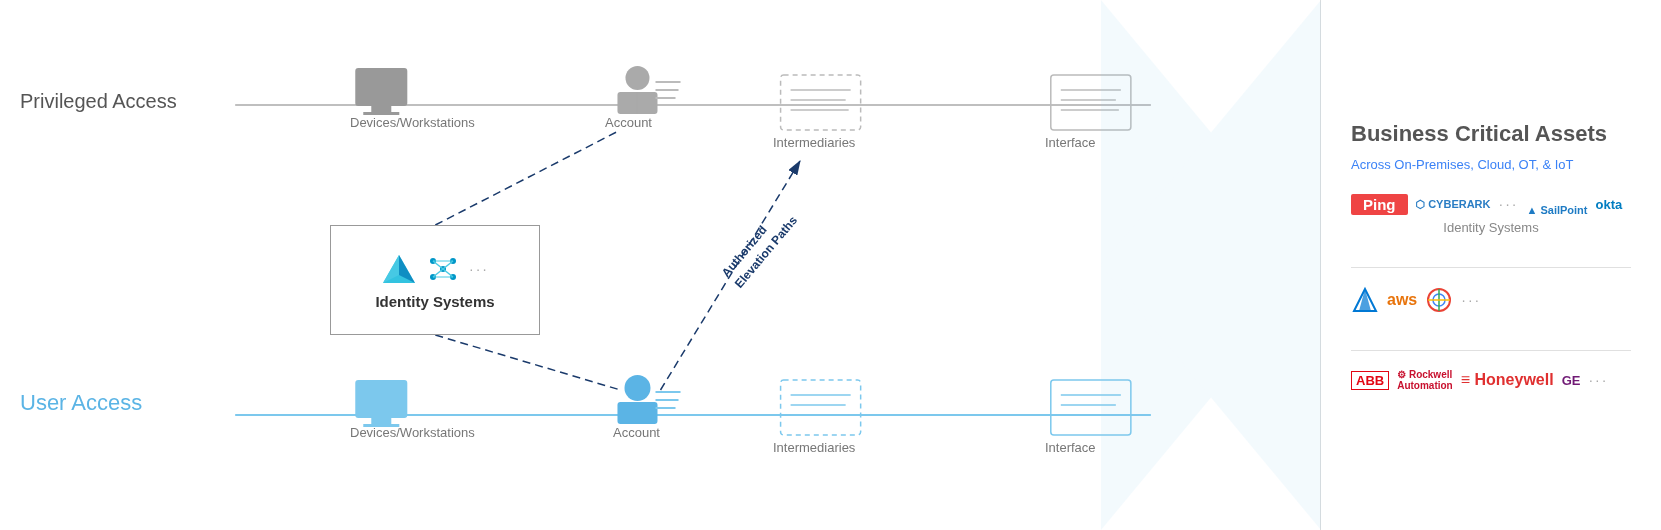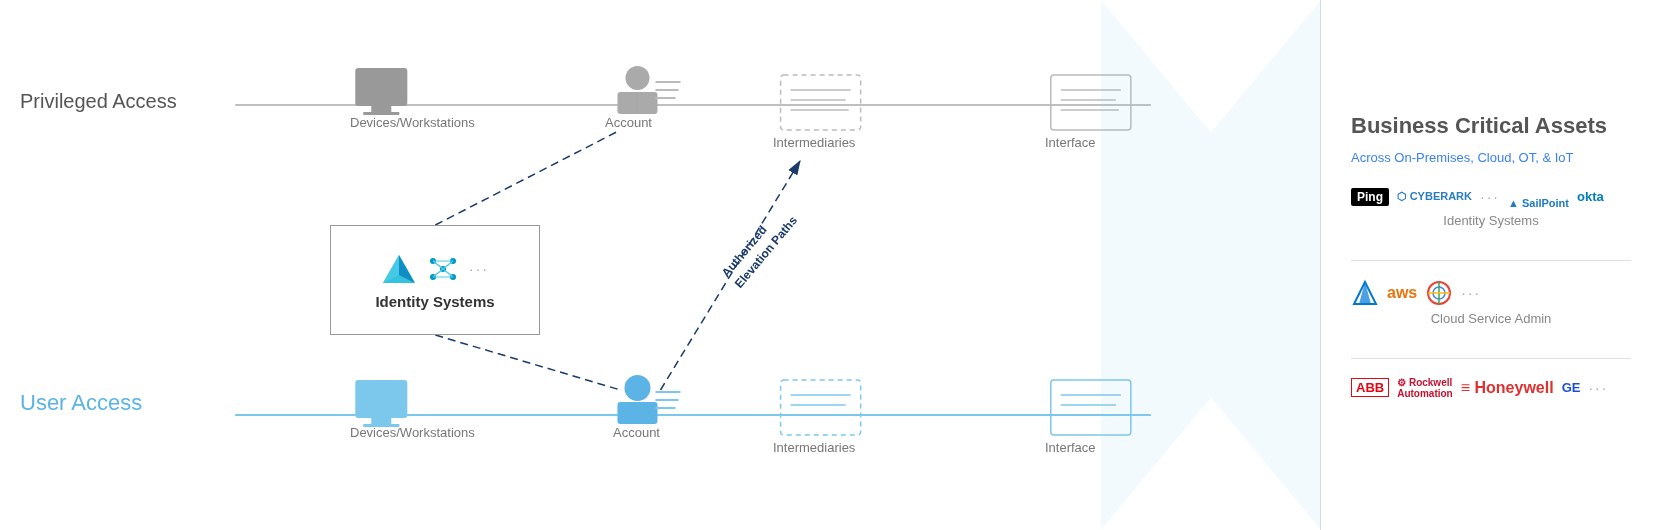--- a/index.html
+++ b/index.html
@@ -300,21 +300,21 @@
     <polygon points="220,0 0,265 220,530" fill="#90d0f0"></polygon>
   </svg>
 
   <div class="right-panel">
     <div class="right-panel-title">Business Critical Assets</div>
     <div class="right-panel-subtitle">Across On-Premises, Cloud, OT, &amp; IoT</div>
 
     <div class="vendor-section">
       <div class="vendor-logos">
 
-        <span style="background:#000000; color:#fff; font-size:12px; font-weight:700; padding:2px 6px; border-radius:2px;">Ping</span>
+        <span style="background:#ef4444; color:#fff; font-size:15px; font-weight:700; padding:2px 12px; border-radius:2px;">Ping</span>
 
         <span style="color:#2a7dc4; font-size:11px; font-weight:700;">⬡ CYBERARK</span>
         <span class="dots">···</span>
 
         <span style="color:#1e7bc4; font-size:11px; font-weight:600;margin-top:12px;">▲ SailPoint</span>
 
         <span style="color:#007dc1; font-size:13px; font-weight:700;">okta</span>
       </div>
       <div class="vendor-label">Identity Systems</div>
     </div>
@@ -332,34 +332,33 @@
         <span style="color:#e8740c; font-size:16px; font-weight:900;">aws</span>
 
         <svg width="28" height="28" viewBox="0 0 28 28">
           <circle cx="14" cy="14" r="11" fill="none" stroke="#ea4335" stroke-width="2"></circle>
           <circle cx="14" cy="14" r="6" fill="none" stroke="#4285f4" stroke-width="1.5"></circle>
           <line x1="14" y1="3" x2="14" y2="25" stroke="#34a853" stroke-width="1.5"></line>
           <line x1="3" y1="14" x2="25" y2="14" stroke="#fbbc04" stroke-width="1.5"></line>
         </svg>
         <span class="dots">···</span>
       </div>
-      <div class="vendor-label">Cloud Service Admin</div>
     </div>
 
     <hr class="vendor-divider">
 
     <div class="vendor-section">
       <div class="vendor-logos">
 
         <span style="color:#e30613; font-size:13px; font-weight:700; border: 1px solid #e30613; padding: 1px 4px;">ABB</span>
 
         <span style="color:#c8102e; font-size:10px; font-weight:600;">⚙ Rockwell<br>Automation</span>
 
         <span style="color:#e03030; font-size:16px; font-weight:700;">≡ Honeywell</span>
 
-        <span style="color:#1d4ed8; font-size:13px; font-weight:700;">GE</span>
+        <span style="color:#701a75; font-size:13px; font-weight:700;">GE</span>
         <span class="dots">···</span>
       </div>
     </div>
 
   </div>
 
 </div>
 
 </body></html>

